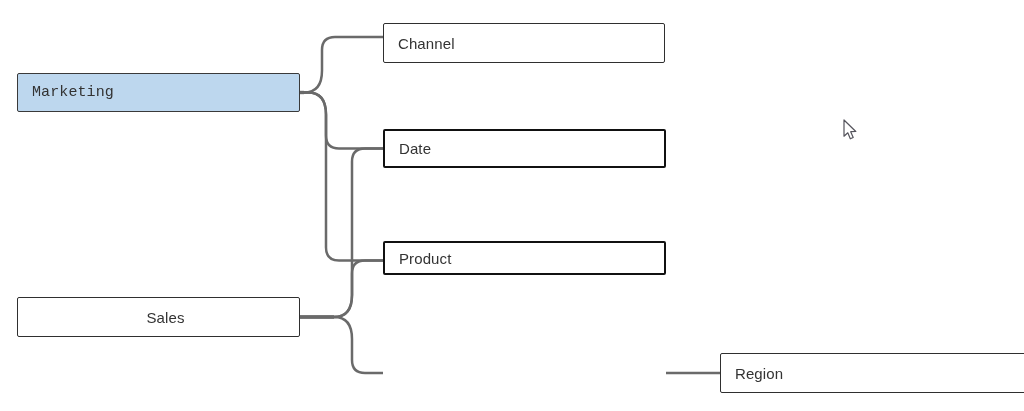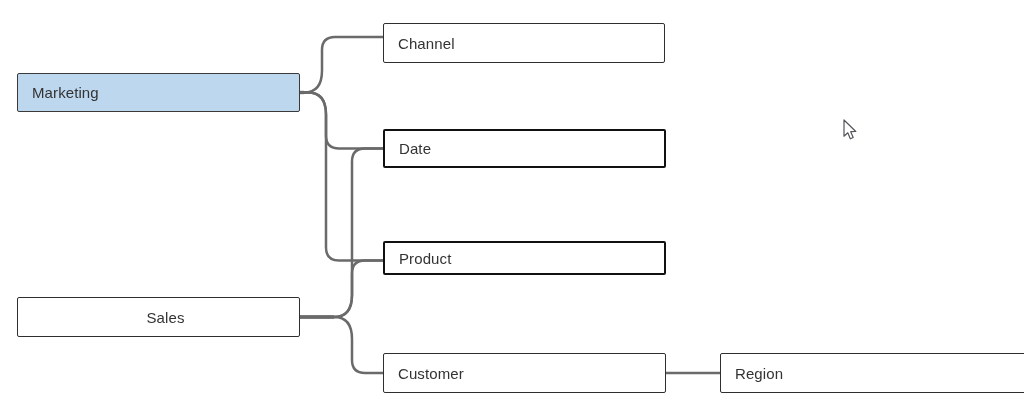--- a/index.html
+++ b/index.html
@@ -14,21 +14,21 @@
   }
   #edges{position:absolute;left:0;top:0;width:1024px;height:411px;}
   .node{
     position:absolute; box-sizing:border-box; background:#fff;
     border:1.4px solid var(--border); border-radius:2px;
     display:flex; align-items:center; padding-left:14px;
     font-size:15px; color:var(--text); letter-spacing:.1px;
     cursor:default; user-select:none;
   }
   .node-emphasis{ border-width:2.6px; border-color:var(--border-emph);text-align:center; }
-  .node-selected{ background:var(--selected-fill); border-width:1.6px; border-color:#3a3a3a; }
+  .node-selected{ background:var(--selected-fill); border-width:1.6px; border-color:#3a3a3a;font-family:Liberation Mono, monospace; }
   #cursor{position:absolute; pointer-events:none;}
 </style>
 </head>
 <body>
 
 <div id="stage">
 
   <svg id="edges" viewBox="0 0 1024 411" xmlns="http://www.w3.org/2000/svg">
       <path d="M 300 92.5 L 304 92.5" stroke="#6a6a6a" stroke-width="3.4" fill="none"></path>
       <path d="M 300 317 L 334 317" stroke="#6a6a6a" stroke-width="3.4" fill="none"></path>
@@ -49,23 +49,20 @@
   </div>
   <div class="node" style="left: 383px; top: 17px; width: 282px; height: 40px; margin-top: 6px;">
     <span>Channel</span>
   </div>
   <div class="node node-emphasis" style="left: 383px; top: 129px; width: 283px; height: 39px;">
     <span>Date</span>
   </div>
   <div class="node node-emphasis" style="left: 383px; top: 241px; width: 283px; height: 34px;">
     <span>Product</span>
   </div>
-  <div class="node" style="left: 383px; top: 353px; width: 283px; height: 40px;">
-    <span>Customer</span>
-  </div>
   <div class="node" style="left: 720px; top: 353px; width: 315px; height: 40px;">
     <span>Region</span>
   </div>
 
   <svg id="cursor" width="16" height="22" viewBox="0 0 16 22" xmlns="http://www.w3.org/2000/svg" style="left: 843px; top: 119px;">
     <path d="M 1 1 L 1 17.2 L 4.8 13.8 L 7.3 19.8 L 10.2 18.5 L 7.7 12.7 L 12.8 12.5 Z" fill="#ffffff" stroke="#55545c" stroke-width="1.2" stroke-linejoin="round"></path>
   </svg>
 
 </div>
 

